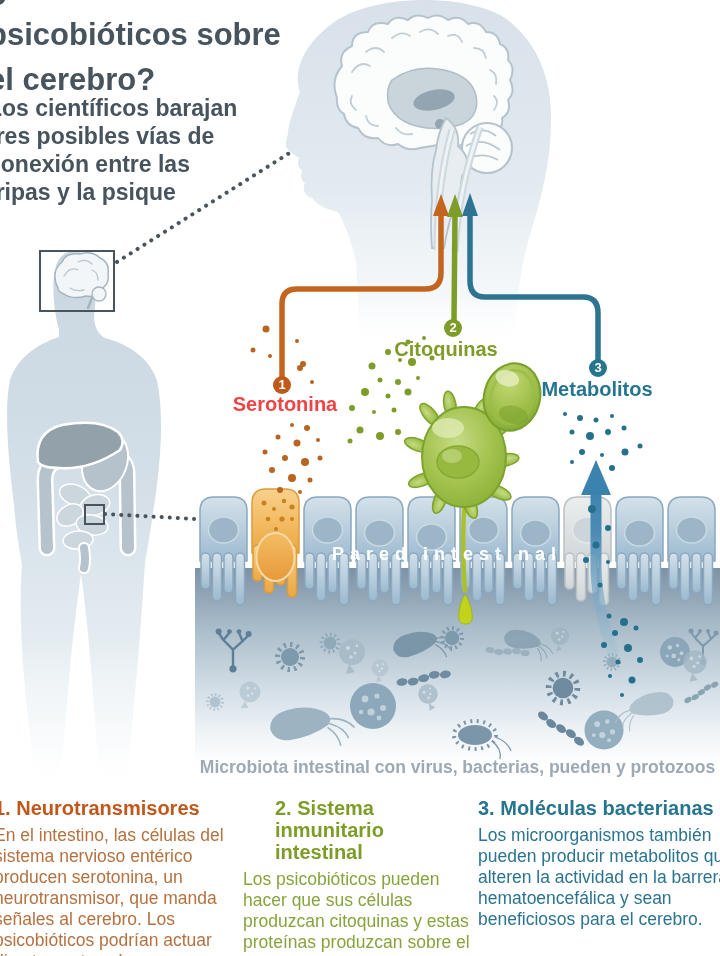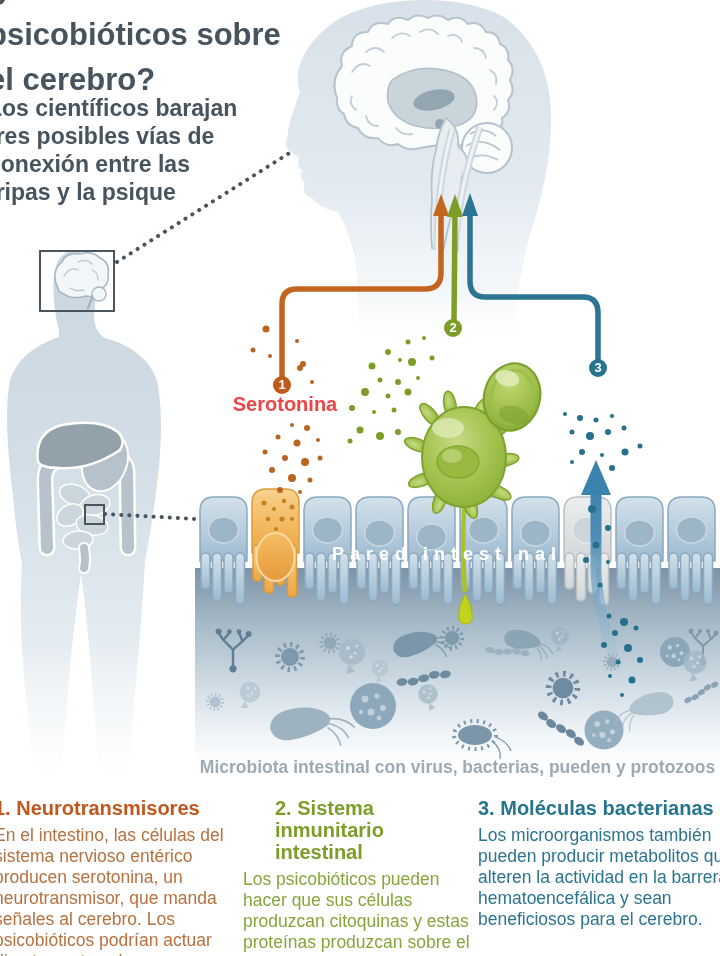--- a/index.html
+++ b/index.html
@@ -465,20 +465,22 @@
   <div>tres posibles vías de</div>
   <div>conexión entre las</div>
   <div>tripas y la psique</div>
 </div>
 
 <div class="abs num-badge b1">1</div>
 <div class="abs num-badge b2">2</div>
 <div class="abs num-badge b3">3</div>
 
 <div class="abs pathway-label lab1">Serotonina</div>
+<div class="abs pathway-label lab2">Citoquinas</div>
+<div class="abs pathway-label lab3">Metabolitos</div>
 
 <div class="abs wall-label">Pared intestinal</div>
 <div class="abs caption">Microbiota intestinal con virus, bacterias, pueden y protozoos</div>
 
 <div class="abs col col1">
   <h3>1. Neurotransmisores</h3>
   <p>En el intestino, las células del sistema nervioso entérico producen serotonina, un neurotransmisor, que manda señales al cerebro. Los psicobióticos podrían actuar directamente sobre esas</p>
 </div>
 <div class="abs col col2">
   <h3>2. Sistema inmunitario intestinal</h3>

